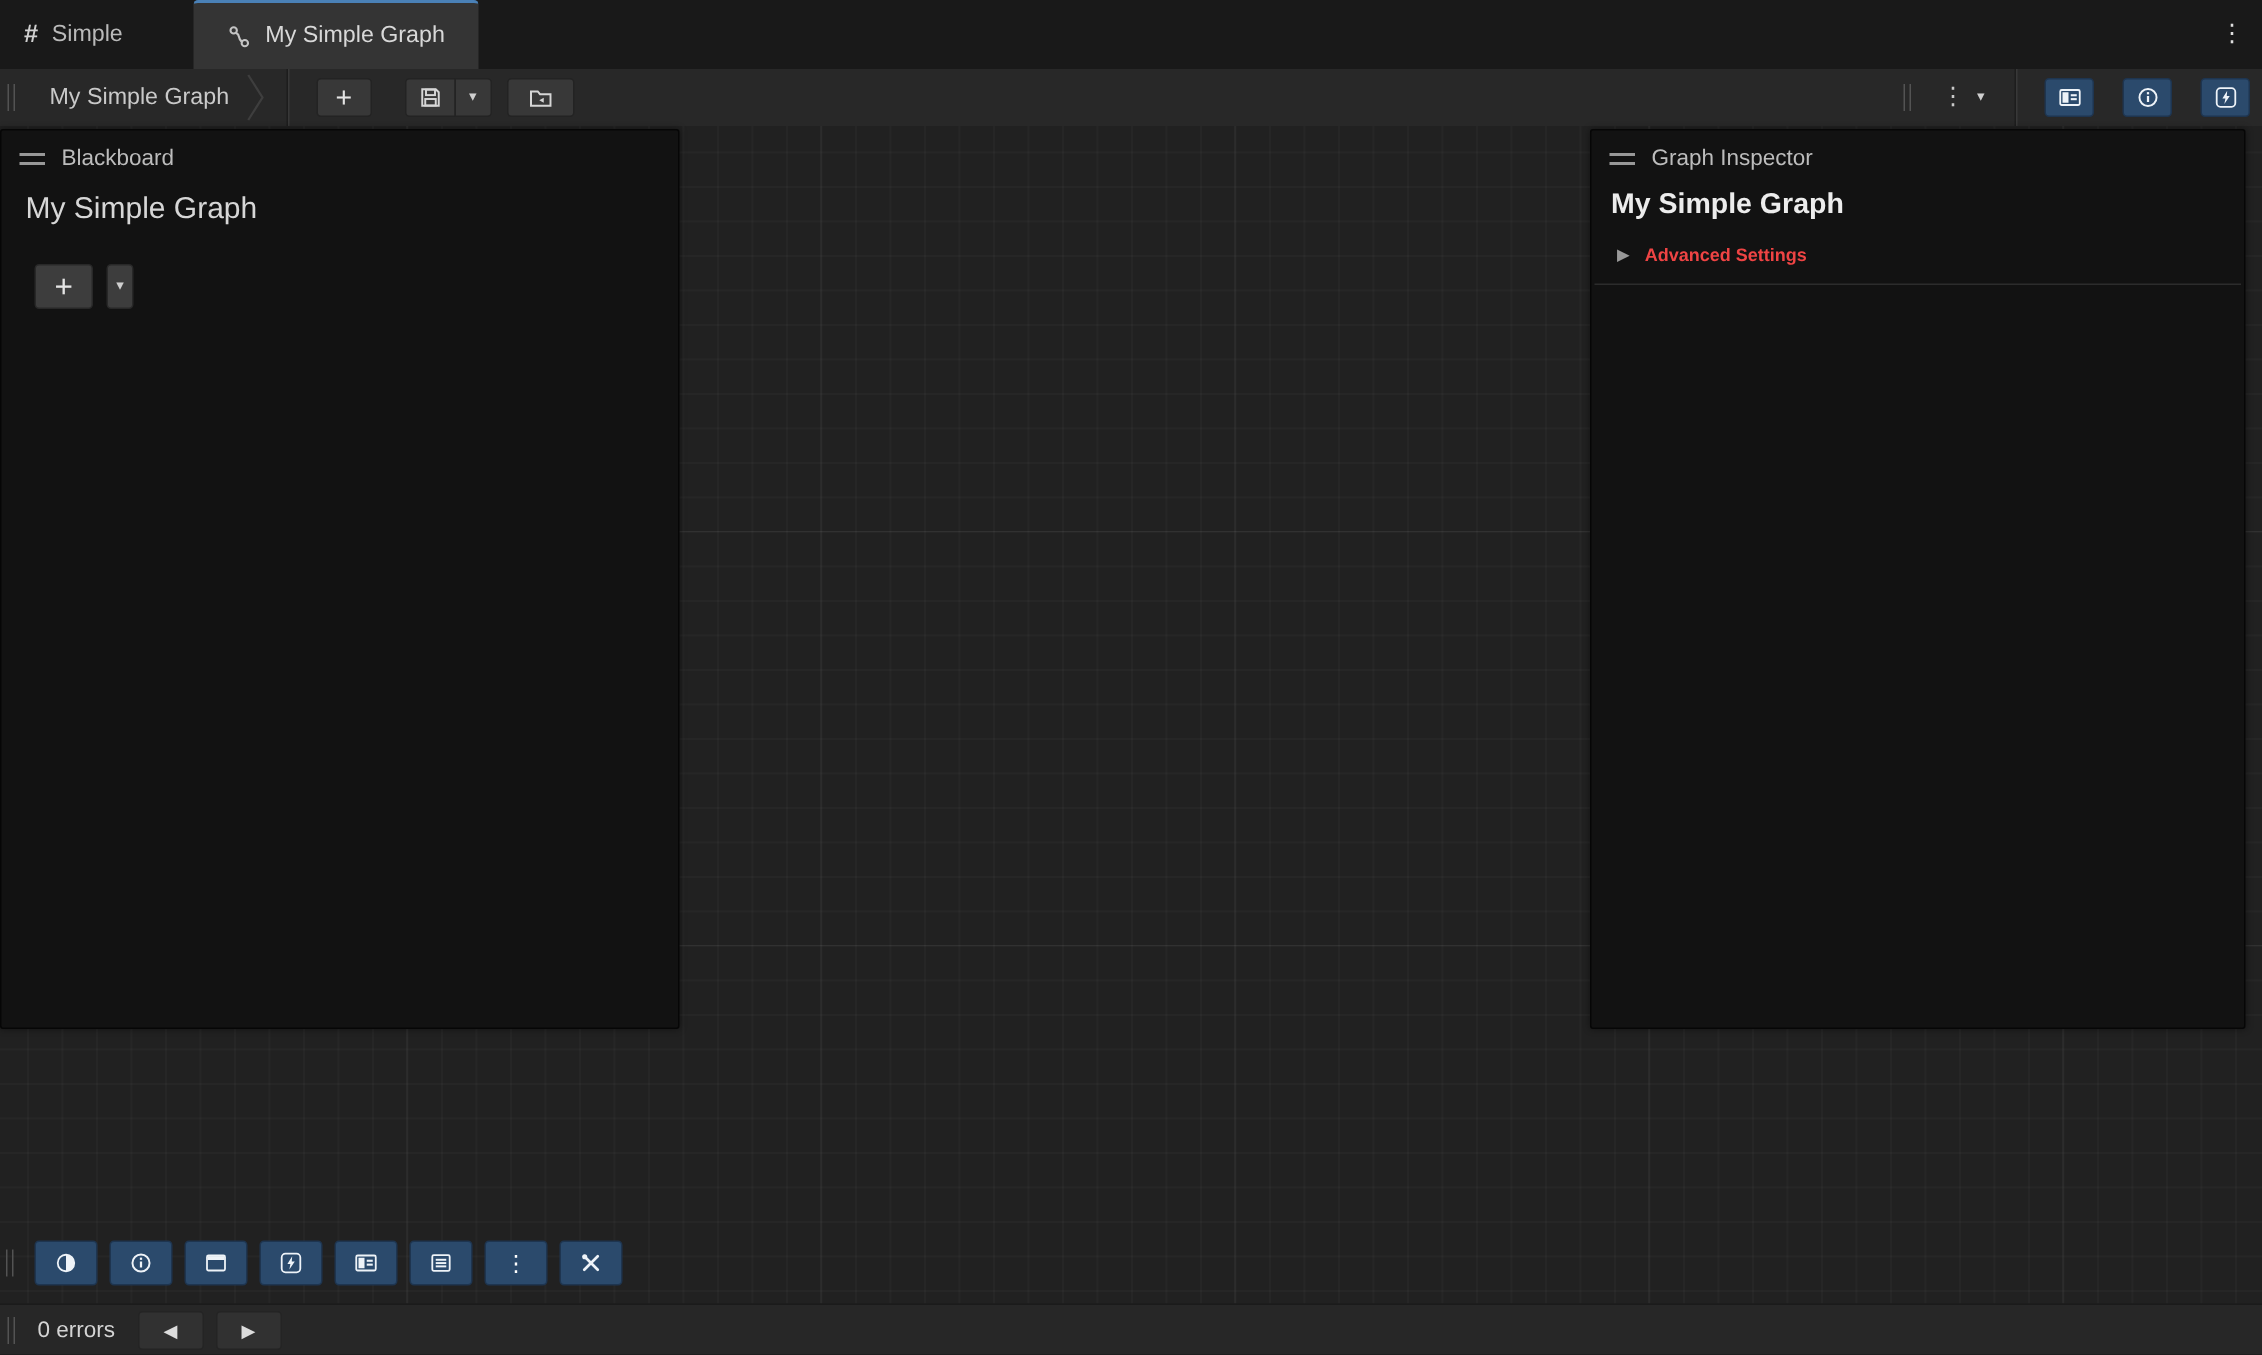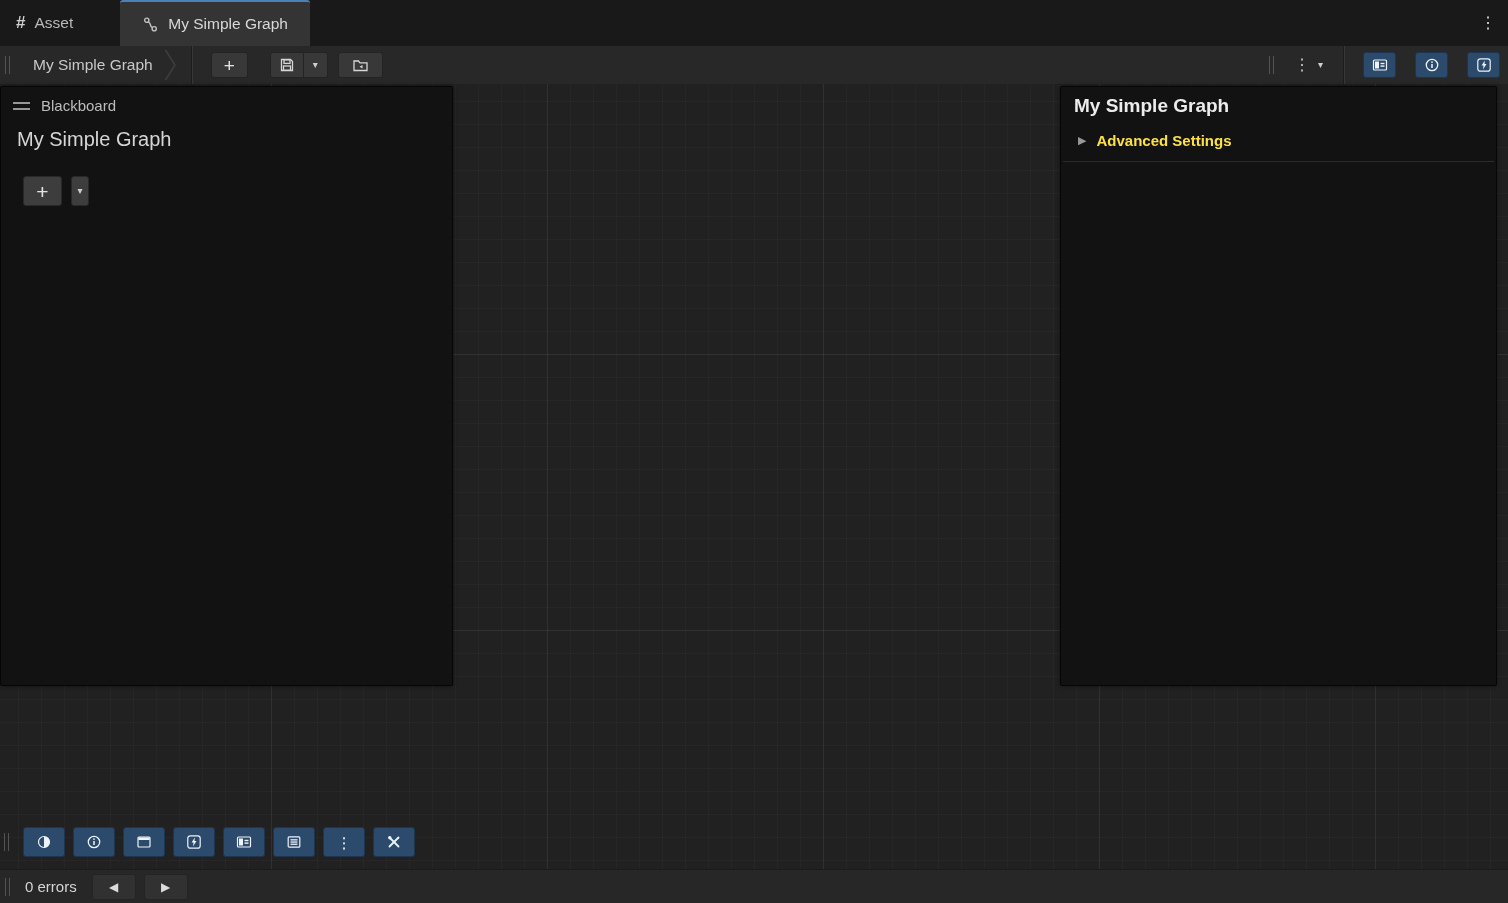--- a/index.html
+++ b/index.html
@@ -68,21 +68,21 @@
   .bb-addrow{margin:25px 0 0 22px;display:flex;gap:9px;align-items:center;}
   .bb-add{width:39px;height:30px;background:#3d3d3d;border:1px solid #282828;border-radius:3px;
           display:flex;align-items:center;justify-content:center;}
   .bb-add .plus{font-size:21px;}
   .bb-caret{width:18px;height:30px;background:#3d3d3d;border:1px solid #282828;border-radius:3px;
             display:flex;align-items:center;justify-content:center;}
   .insp-title{margin:8px 13px 0;font-size:19px;font-weight:bold;color:#ececec;}
   .foldout{display:flex;align-items:center;gap:10px;margin:15px 2px 0;padding:0 0 12px 15px;
            border-bottom:1px solid #2c2c2c;}
   .fold-arrow{color:#999;font-size:11px;line-height:1;}
-  .fold-label{font-size:15px;font-weight:bold;color:#fde047;}
+  .fold-label{font-size:12px;font-weight:bold;color:#ef4444;}
 
   
   .bottom-toolbar{position:absolute;left:4px;top:743px;display:flex;align-items:center;gap:8px;}
   .bottom-toolbar .grip{margin-right:6px;}
   .btoggle{width:42px;height:30px;background:#2b4a6c;border:1px solid #1e3550;border-radius:3px;
            display:flex;align-items:center;justify-content:center;color:#eef3f8;}
   .btoggle .kebab-glyph{font-size:15px;color:#fff;}
 
   
   .statusbar{position:absolute;left:0;right:0;bottom:0;height:34px;background:#272727;
@@ -96,21 +96,21 @@
   svg{display:block;}
 </style>
 </head>
 <body>
 
 <div class="app">
 
   <header class="tabbar">
     <div class="tab tab-scene">
       <span class="hash-glyph">#</span>
-      <span class="tab-label">Asset</span>
+      <span class="tab-label">Simple</span>
     </div>
     <div class="tab tab-graph">
       <span>
         <svg width="17" height="17" viewBox="0 0 16 16">
           <circle cx="4.5" cy="4" r="2" fill="none" stroke="#c4c4c4" stroke-width="1.3"></circle>
           <circle cx="11.5" cy="12" r="2" fill="none" stroke="#c4c4c4" stroke-width="1.3"></circle>
           <path d="M6 5.5 C9 7 7 10 9.8 11" fill="none" stroke="#c4c4c4" stroke-width="1.3"></path>
         </svg>
       </span>
       <span class="tab-label">My Simple Graph</span>
@@ -218,20 +218,24 @@
         <button class="bb-add">
           <span class="plus">+</span>
         </button>
         <button class="bb-caret">
           <span class="caret">▾</span>
         </button>
       </div>
     </section>
 
     <section class="panel inspector">
+      <div class="panel-header">
+        <span class="dhandle"></span>
+        <span class="panel-title">Graph Inspector</span>
+      </div>
       <div class="insp-title">My Simple Graph</div>
       <div class="foldout">
         <span class="fold-arrow">▶</span>
         <span class="fold-label">Advanced Settings</span>
       </div>
     </section>
 
     <div class="bottom-toolbar">
       <span class="grip">
           <i></i>

